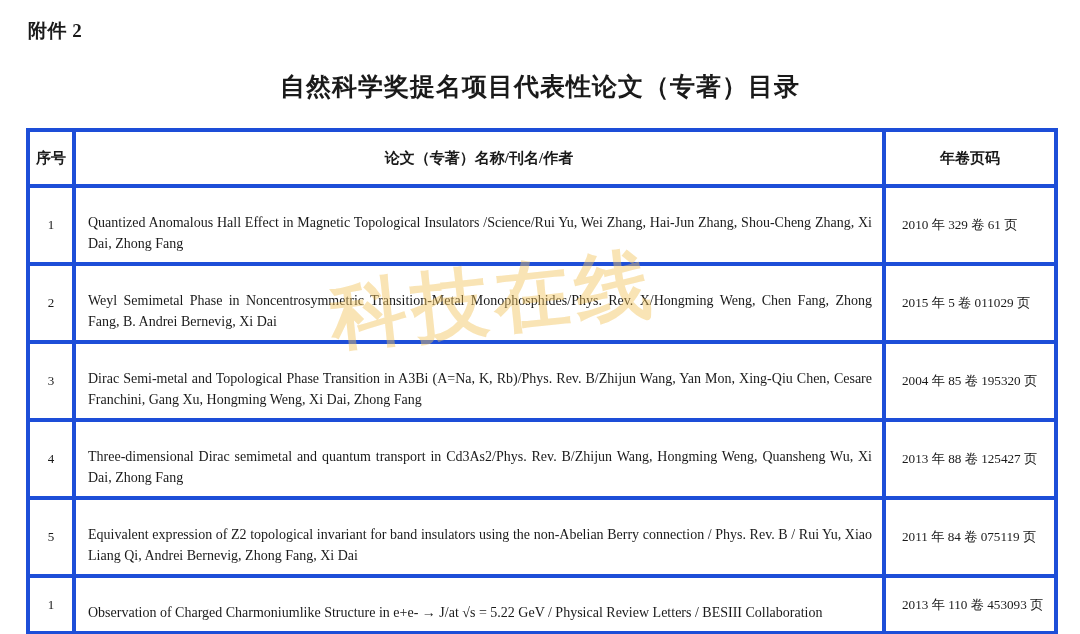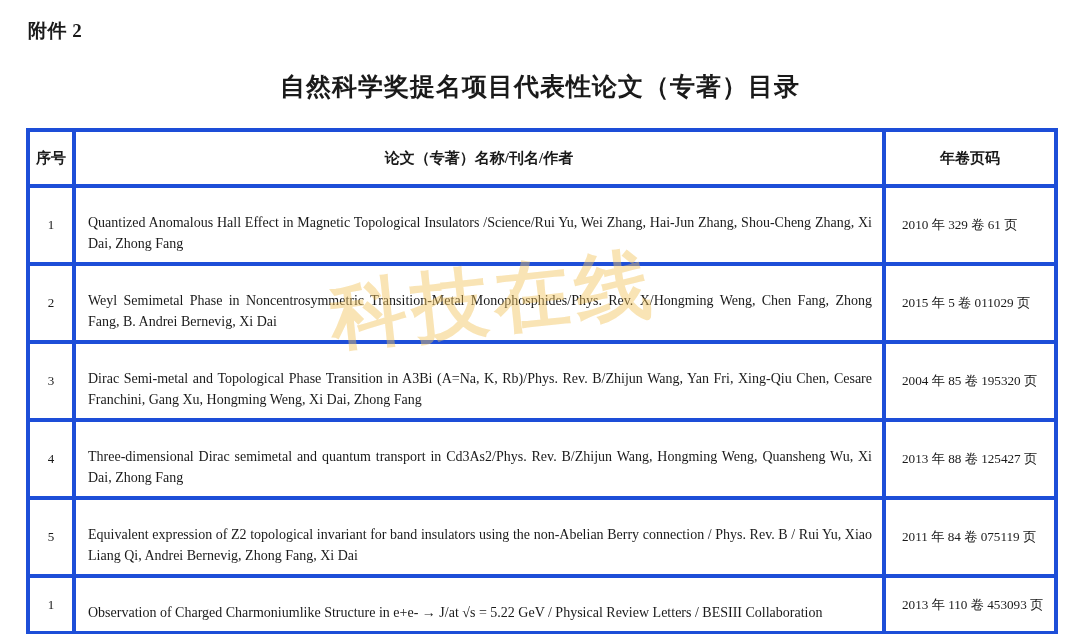--- a/index.html
+++ b/index.html
@@ -143,21 +143,21 @@
         <td class="ref-cell">Quantized Anomalous Hall Effect in Magnetic Topological Insulators /Science/Rui Yu, Wei Zhang, Hai-Jun Zhang, Shou-Cheng Zhang, Xi Dai, Zhong Fang</td>
         <td class="page-cell">2010 年 329 卷 61 页</td>
       </tr>
       <tr>
         <td class="num-cell">2</td>
         <td class="ref-cell">Weyl Semimetal Phase in Noncentrosymmetric Transition-Metal Monophosphides/Phys. Rev. X/Hongming Weng, Chen Fang, Zhong Fang, B. Andrei Bernevig, Xi Dai</td>
         <td class="page-cell">2015 年 5 卷 011029 页</td>
       </tr>
       <tr>
         <td class="num-cell">3</td>
-        <td class="ref-cell">Dirac Semi-metal and Topological Phase Transition in A3Bi (A=Na, K, Rb)/Phys. Rev. B/Zhijun Wang, Yan Fri, Xing-Qiu Chen, Cesare Franchini, Gang Xu, Hongming Weng, Xi Dai, Zhong Fang</td>
+        <td class="ref-cell">Dirac Semi-metal and Topological Phase Transition in A3Bi (A=Na, K, Rb)/Phys. Rev. B/Zhijun Wang, Yan Mon, Xing-Qiu Chen, Cesare Franchini, Gang Xu, Hongming Weng, Xi Dai, Zhong Fang</td>
         <td class="page-cell">2004 年 85 卷 195320 页</td>
       </tr>
       <tr>
         <td class="num-cell">4</td>
         <td class="ref-cell">Three-dimensional Dirac semimetal and quantum transport in Cd3As2/Phys. Rev. B/Zhijun Wang, Hongming Weng, Quansheng Wu, Xi Dai, Zhong Fang</td>
         <td class="page-cell">2013 年 88 卷 125427 页</td>
       </tr>
       <tr>
         <td class="num-cell">5</td>
         <td class="ref-cell">Equivalent expression of Z2 topological invariant for band insulators using the non-Abelian Berry connection / Phys. Rev. B / Rui Yu, Xiao Liang Qi, Andrei Bernevig, Zhong Fang, Xi Dai</td>

